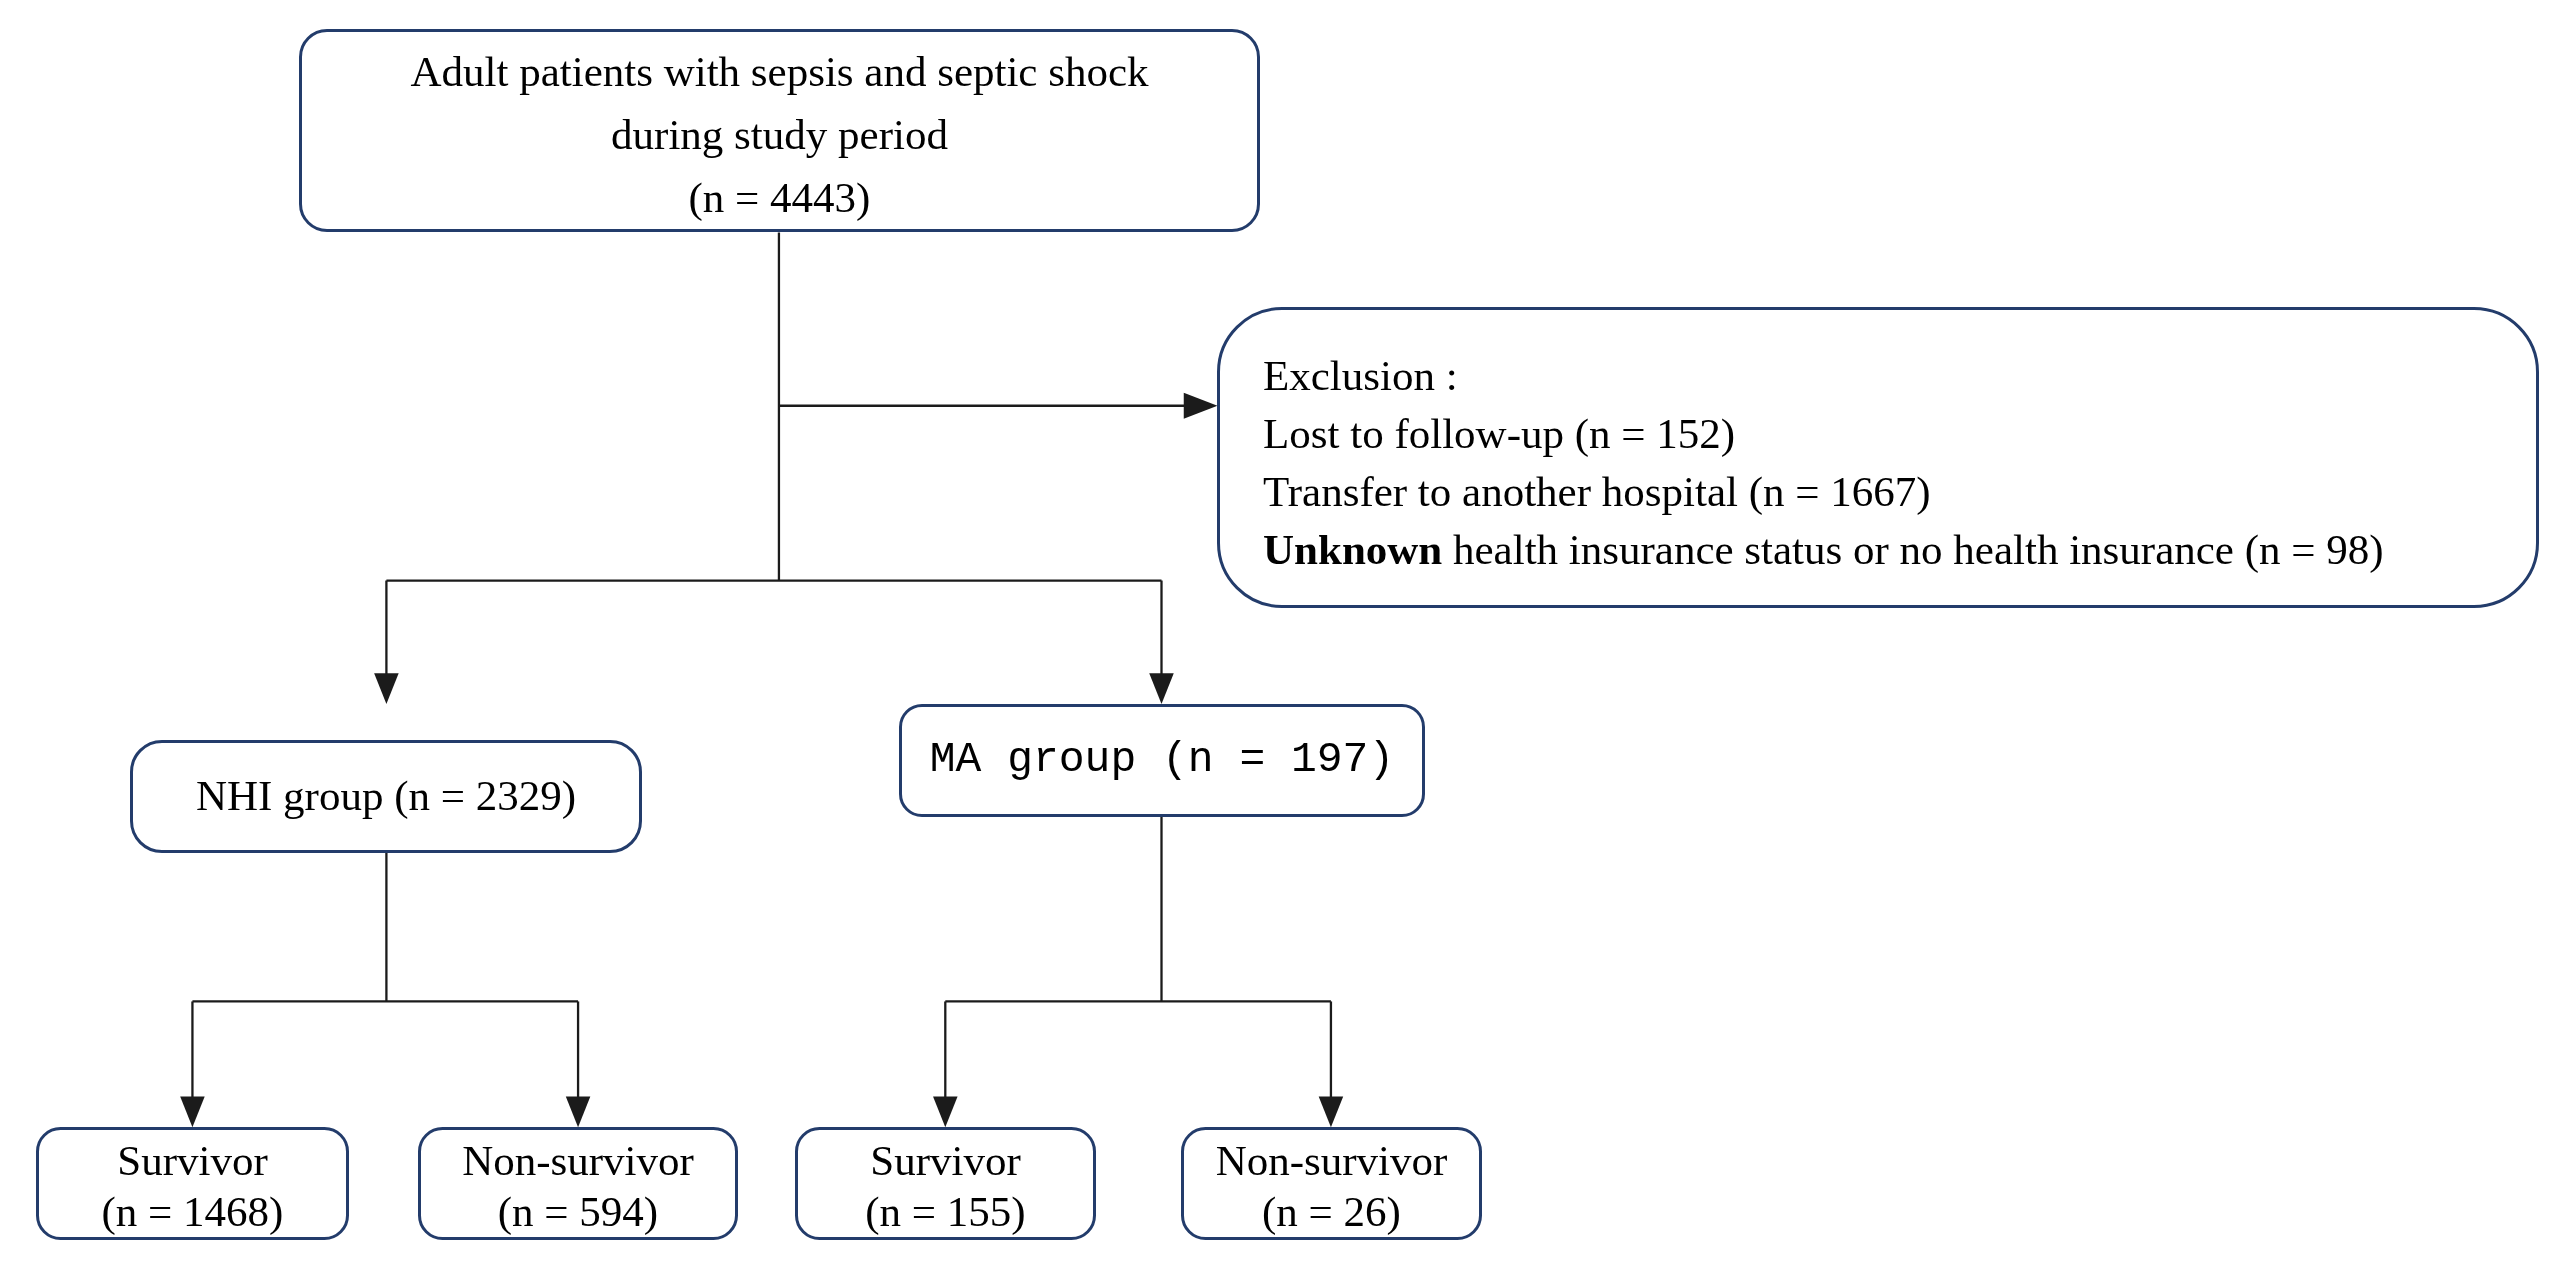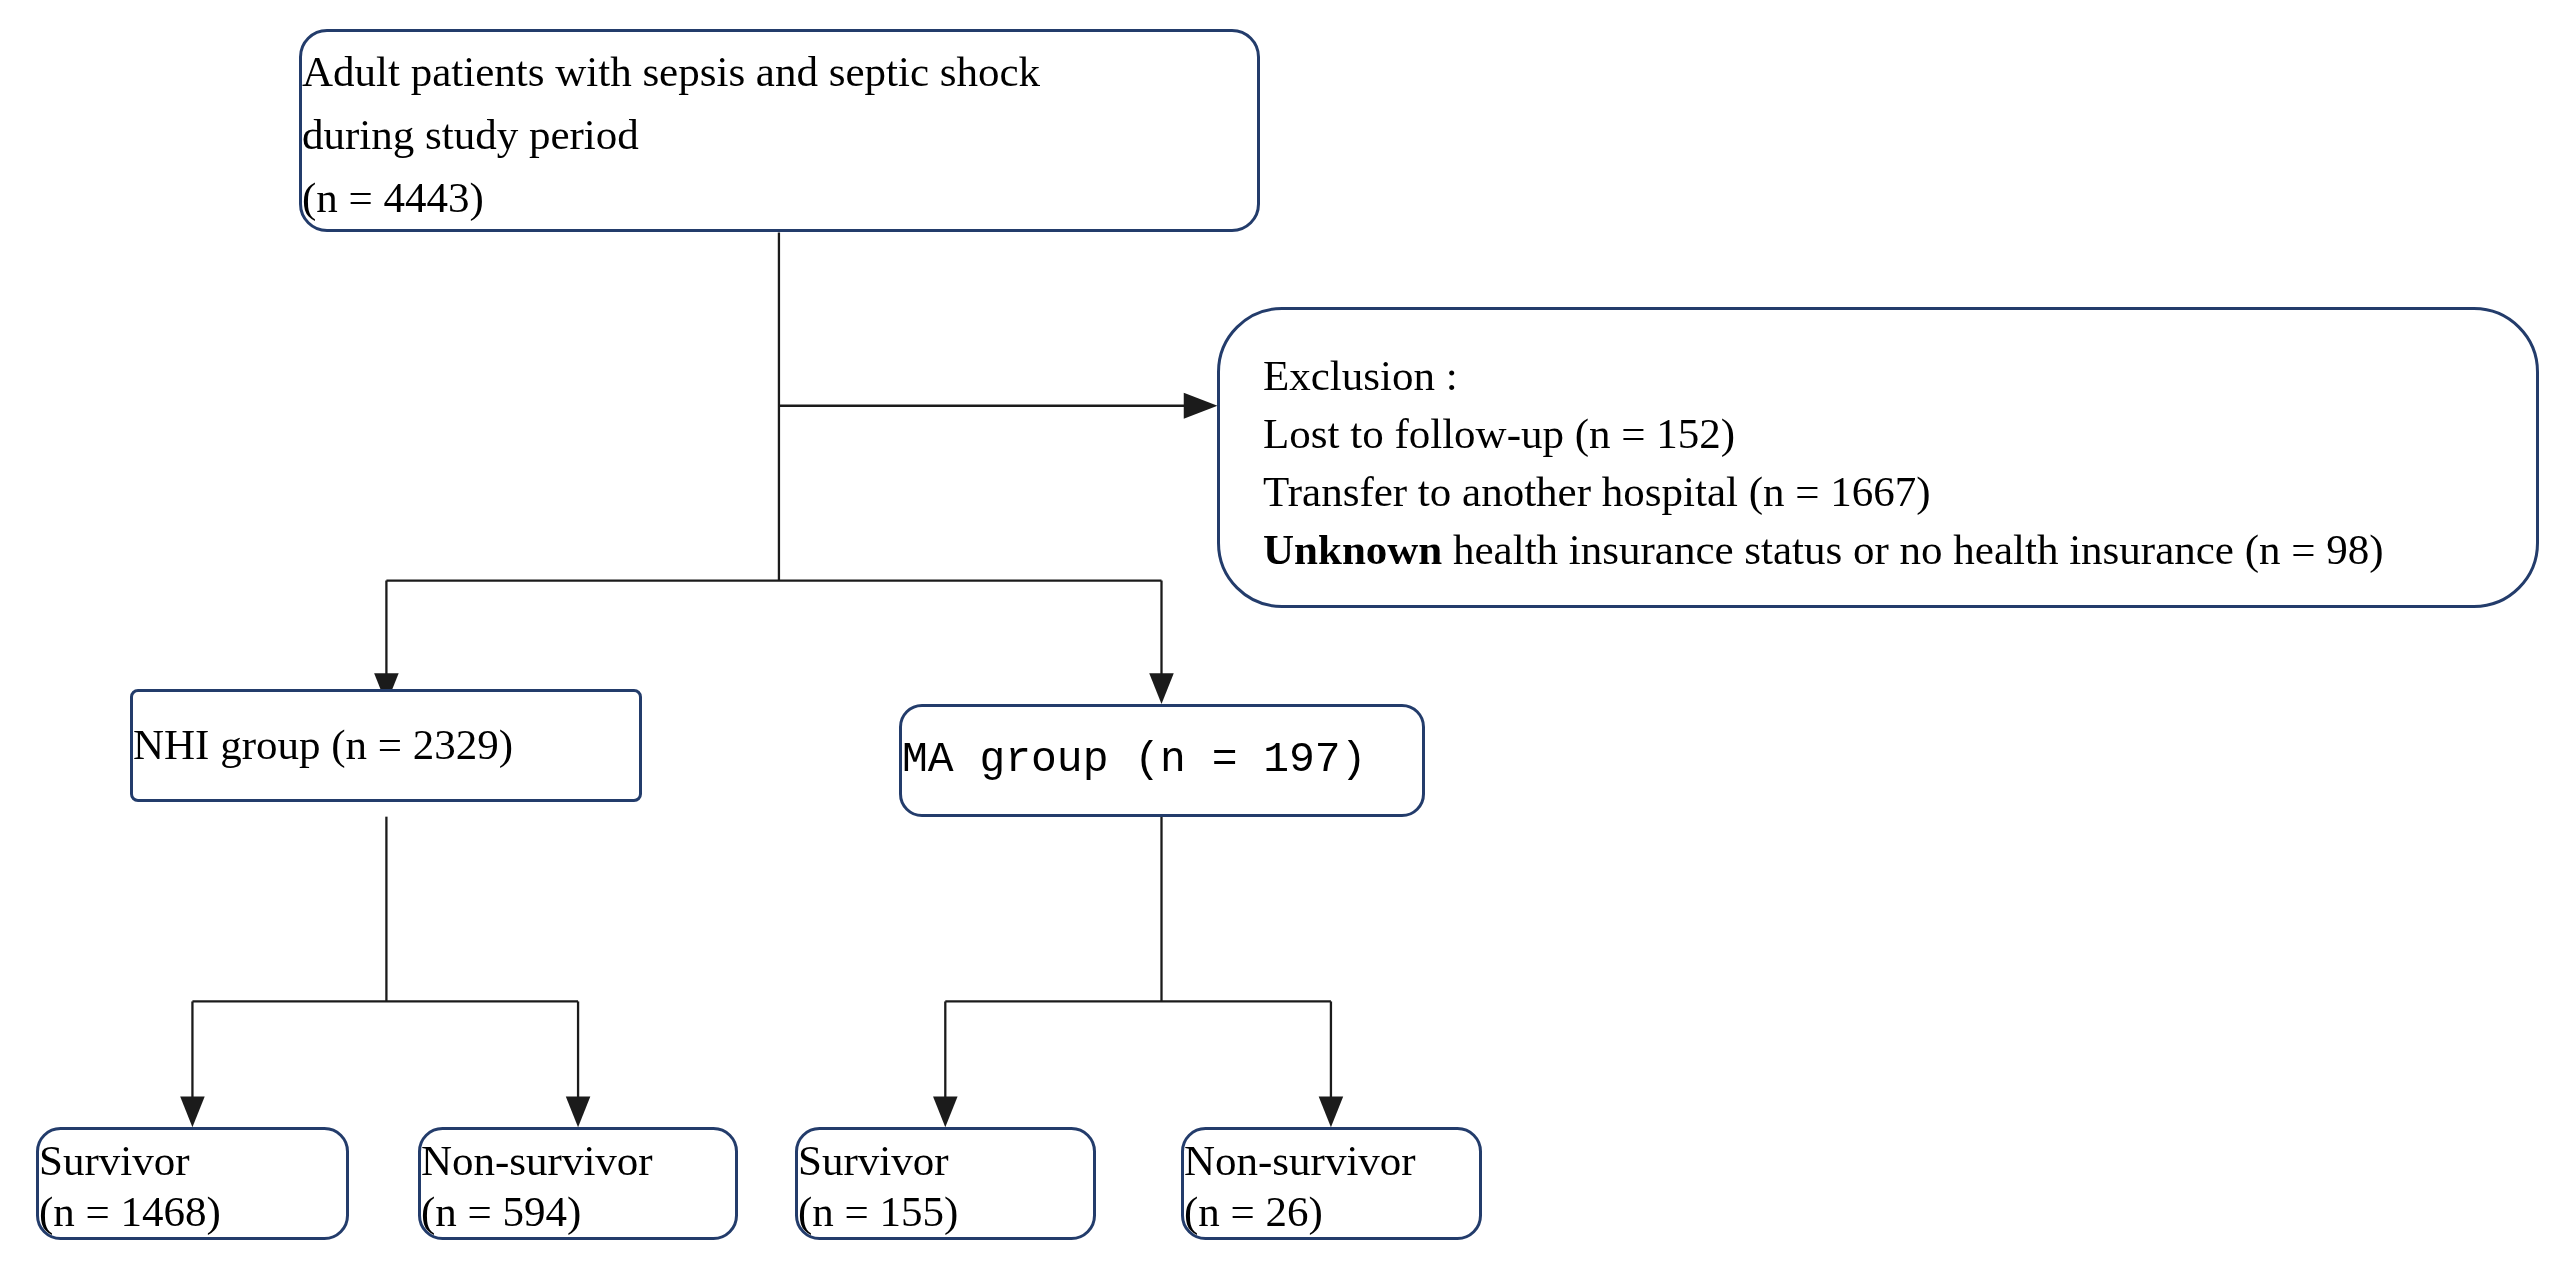--- a/index.html
+++ b/index.html
@@ -33,27 +33,28 @@
     stroke: none;
   }
   .box {
     position: absolute;
     box-sizing: border-box;
     background: #ffffff;
     border: 3.1px solid var(--box-border, #233c6b);
     border-radius: 24.5px;
     font-size: 43px;
     line-height: 63px;
+    text-align: center;
     white-space: nowrap;
   }
   .box .bline { display: block; }
   .top-box        { left: 299px;  top: 29px;   width: 961px; height: 203px; padding-top: 7.7px; border-radius: 28px; }
   .exclusion-box  { left: 1217px; top: 259px;  width: 1322px; height: 301px; border-radius: 65px;
                     text-align: left; padding: 37px 23px 0 43px; line-height: 58px; margin-top: 48px; }
-  .nhi-box        { left: 130px;  top: 689px;  width: 512px;  height: 113px; line-height: 105px; border-radius: 8px; }
+  .nhi-box        { left: 130px;  top: 740px;  width: 512px;  height: 113px; line-height: 105px; border-radius: 32px; }
   .ma-box         { left: 899px; top: 704px;  width: 526px;  height: 113px; line-height: 105px; border-radius: 23px; font-family: Liberation Mono, monospace; }
   .outcome-box    { top: 1127px; height: 113px; padding-top: 4.6px; line-height: 51px; border-radius: 24.5px; }
   .s1-box  { left: 36px;   width: 313px; }
   .ns1-box { left: 418px;  width: 320px; }
   .s2-box  { left: 795px; width: 301px; }
   .ns2-box { left: 1181px; width: 301px; }
   .bold { font-weight: bold; text-align: right; }
 </style>
 </head>
 <body>

